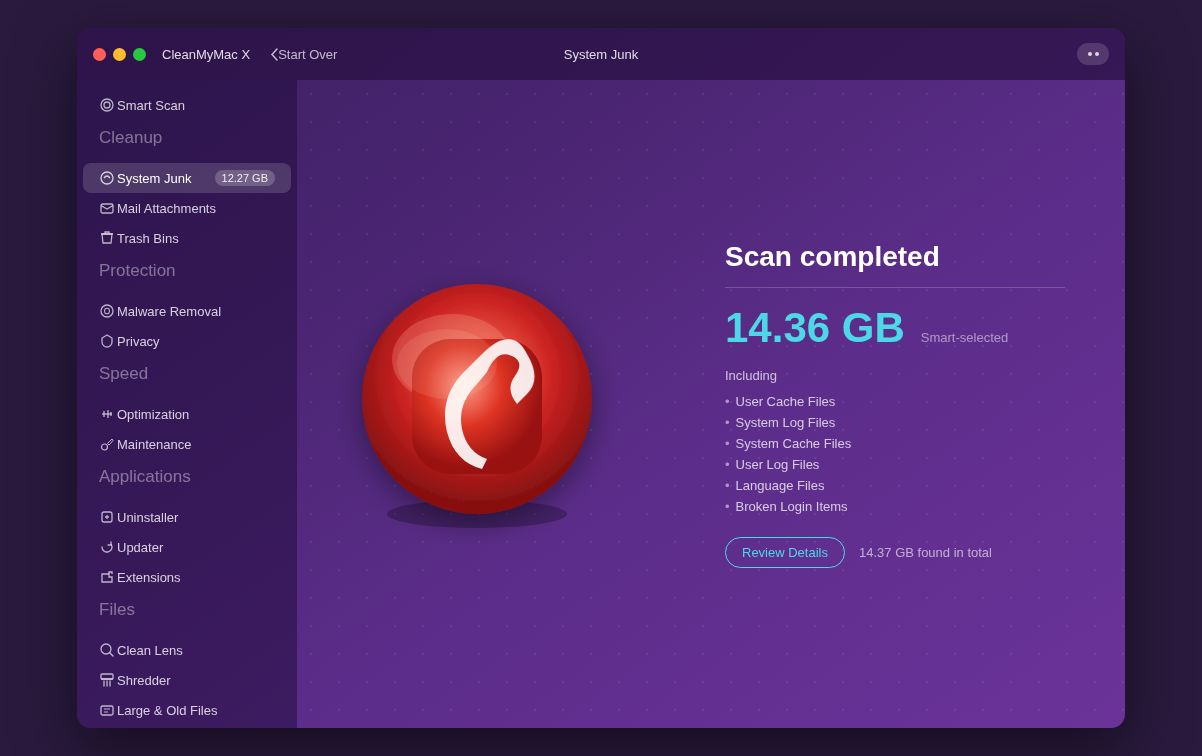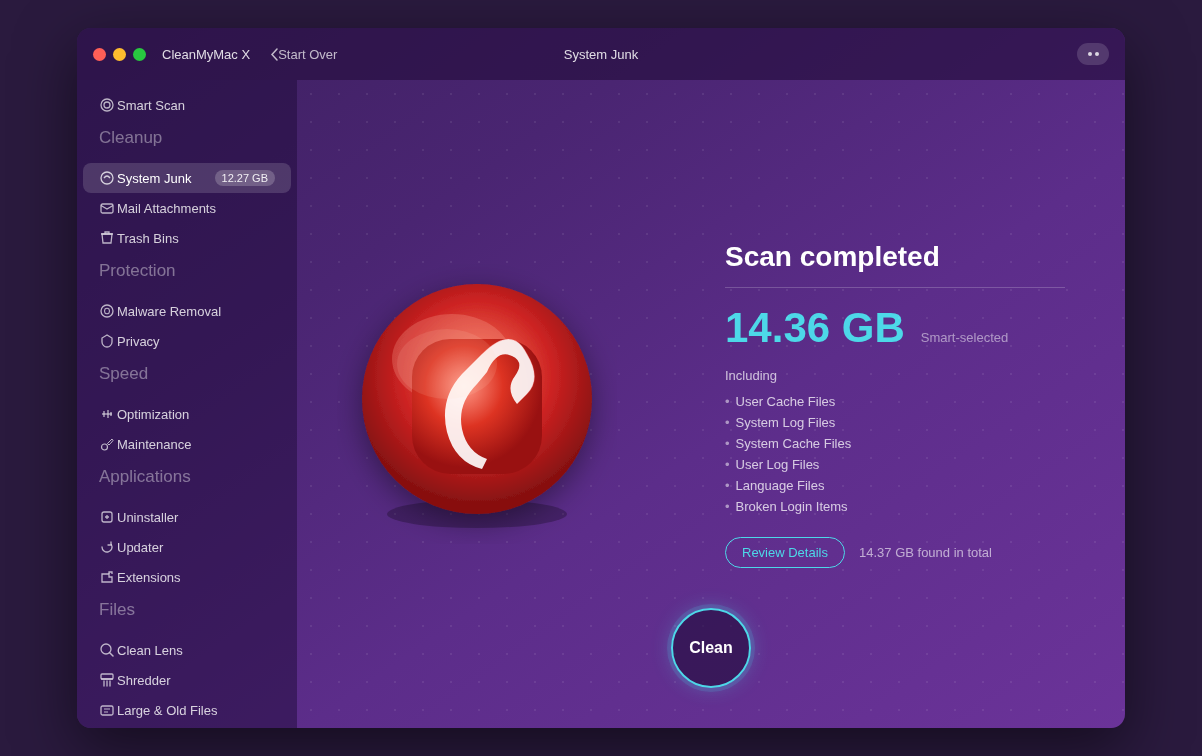--- a/index.html
+++ b/index.html
@@ -466,18 +466,15 @@
             <li>User Log Files</li>
             <li>Language Files</li>
             <li>Broken Login Items</li>
           </ul>
         <div class="review-row">
           <button class="review-btn">Review Details</button>
           <span class="found-total">14.37 GB found in total</span>
         </div>
       </div>
 
-      <div class="clean-btn-container">
-        <button class="clean-btn">Clean</button>
-      </div>
     </div>
   </div>
 </div>
 
 </body></html>

